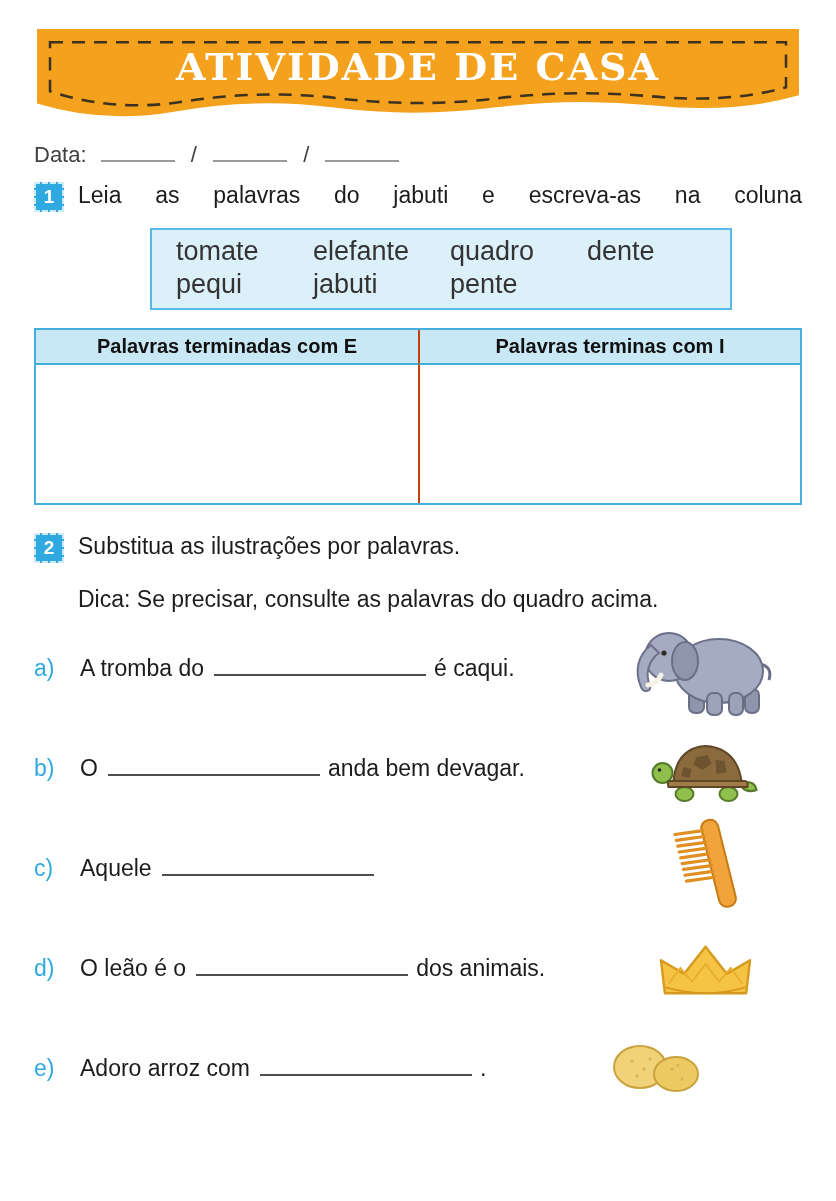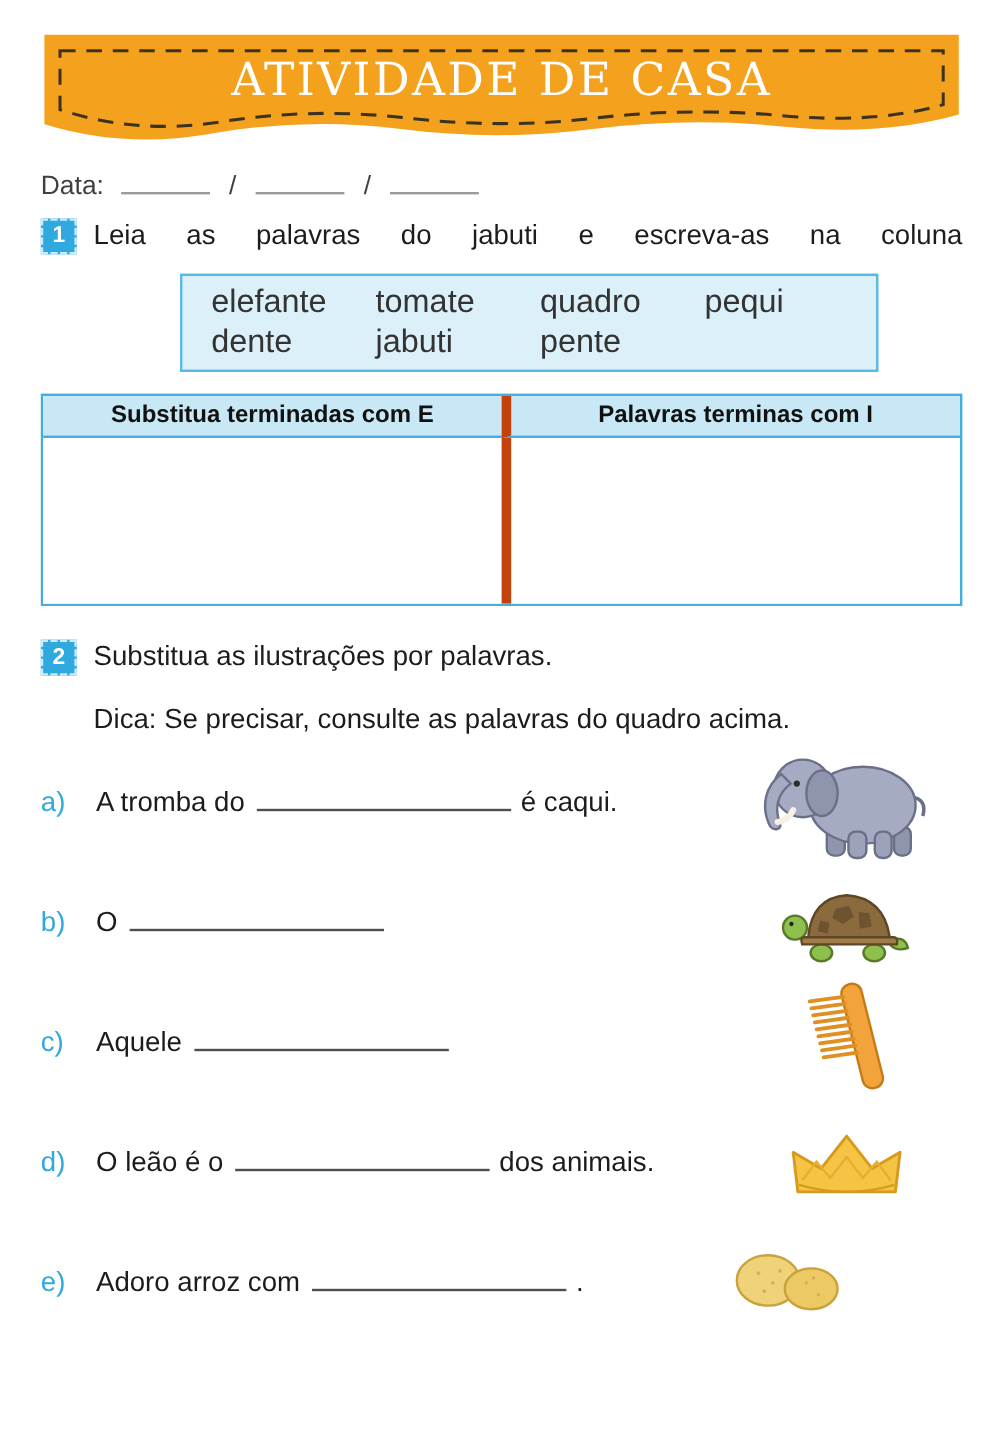--- a/index.html
+++ b/index.html
@@ -8,21 +8,21 @@
     width:836px; height:1201px; position:relative; overflow:hidden;
     font-family:"Liberation Sans", sans-serif; color:#1c1c1c;
   }
   .page { padding:26px 34px 0 34px; }
 
   
   .banner { position:relative; height:102px; }
   .banner svg { display:block; width:100%; height:100%; }
   .banner-title {
     position:absolute; top:18px; left:0; right:0; text-align:center;
-    font-family:"DejaVu Serif", serif; font-weight:normal;
+    font-family:"DejaVu Serif", serif; font-weight:bold;
     font-size:38px; letter-spacing:2px; color:#ffffff;
   }
 
   
   .date-line { margin-top:14px; font-size:22px; color:#404040; }
   .blank-date {
     display:inline-block; width:74px; height:0.85em;
     border-bottom:2px solid #9a9a9a; margin:0 8px;
   }
   .date-sep { margin:0 2px; }
@@ -46,21 +46,21 @@
     margin:16px 0 0 116px; width:582px;
     background:#DCF0FA; border:2px solid #57BAE4;
     padding:5px 6px 7px 24px;
     display:grid; grid-template-columns:repeat(4,1fr); row-gap:0;
     font-size:27px; line-height:1.22; color:#333333;
   }
 
   
   .answer-table { margin-top:18px; border:2px solid #45AEDD; }
   .t-row { display:grid; grid-template-columns:1fr 1fr; }
-  .t-cell + .t-cell { border-left:8px solid #c2410c; }
+  .t-cell + .t-cell { border-left:2px solid #c2410c; }
   .t-head .t-cell {
     background:#C9E8F6; border-bottom:2px solid #45AEDD;
     font-weight:bold; font-size:20px; text-align:center; padding:5px 2px;
     color:#111111;
   }
   .t-body .t-cell { height:138px; background:#ffffff; }
 
   
   .items { margin-top:10px; }
   .item { display:flex; align-items:center; height:92px; margin-bottom:8px; }
@@ -99,32 +99,32 @@
   <div class="q-row q1">
     <div class="qnum">
       <span>1</span>
     </div>
     <p class="q-text">
       <span class="jline">Leia as palavras do jabuti e escreva-as na coluna</span>
     </p>
   </div>
 
   <div class="word-box">
+    <span>tomate</span>
     <span>elefante</span>
-    <span>tomate</span>
     <span>quadro</span>
+    <span>dente</span>
     <span>pequi</span>
-    <span>dente</span>
     <span>jabuti</span>
     <span>pente</span>
   </div>
 
   <div class="answer-table">
     <div class="t-row t-head">
-      <div class="t-cell">Substitua terminadas com E</div>
+      <div class="t-cell">Palavras terminadas com E</div>
       <div class="t-cell">Palavras terminas com I</div>
     </div>
     <div class="t-row t-body">
       <div class="t-cell"></div>
       <div class="t-cell"></div>
     </div>
   </div>
 
   <div class="q-row q2">
     <div class="qnum">
@@ -158,20 +158,21 @@
           <circle cx="33" cy="34" r="2.6" fill="#2b2b2b"></circle>
         </svg>
       </div>
     </div>
 
     <div class="item">
       <div class="item-line">
         <span class="item-label">b)</span>
         <span>O</span>
         <span class="blank-long"></span>
+        <span>anda bem devagar.</span>
       </div>
       <div class="item-img">
         <svg width="118" height="72" viewBox="0 0 115 72">
           <path d="M95,50 q11,-3 13,7 q-9,3 -14,-2 Z" fill="#8FBF4D" stroke="#567a2a" stroke-width="2"></path>
           <ellipse cx="36" cy="61" rx="9" ry="7" fill="#8FBF4D" stroke="#567a2a" stroke-width="2"></ellipse>
           <ellipse cx="80" cy="61" rx="9" ry="7" fill="#8FBF4D" stroke="#567a2a" stroke-width="2"></ellipse>
           <circle cx="14" cy="40" r="10" fill="#8FBF4D" stroke="#567a2a" stroke-width="2"></circle>
           <circle cx="11" cy="37" r="1.8" fill="#222222"></circle>
           <path d="M25,48 Q28,15 57,13 Q88,15 93,48 Z" fill="#8B6B3D" stroke="#5f4726" stroke-width="2"></path>
           <polygon points="48,24 59,22 63,31 54,37 45,32" fill="#6e5330"></polygon>

